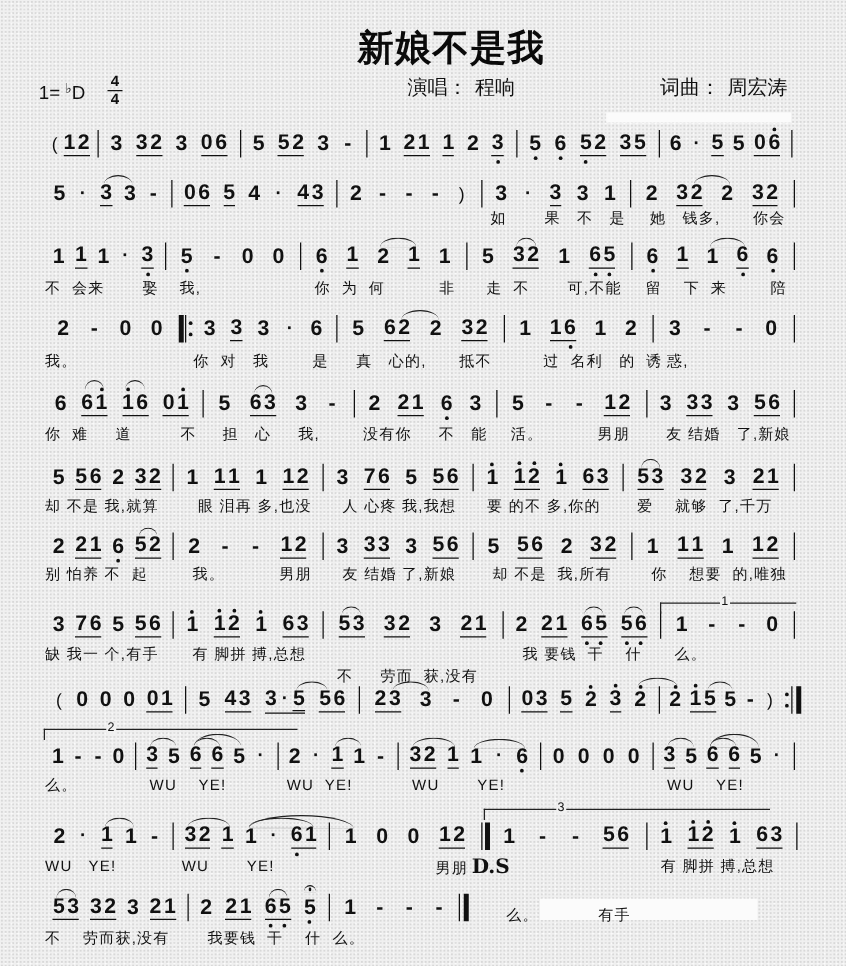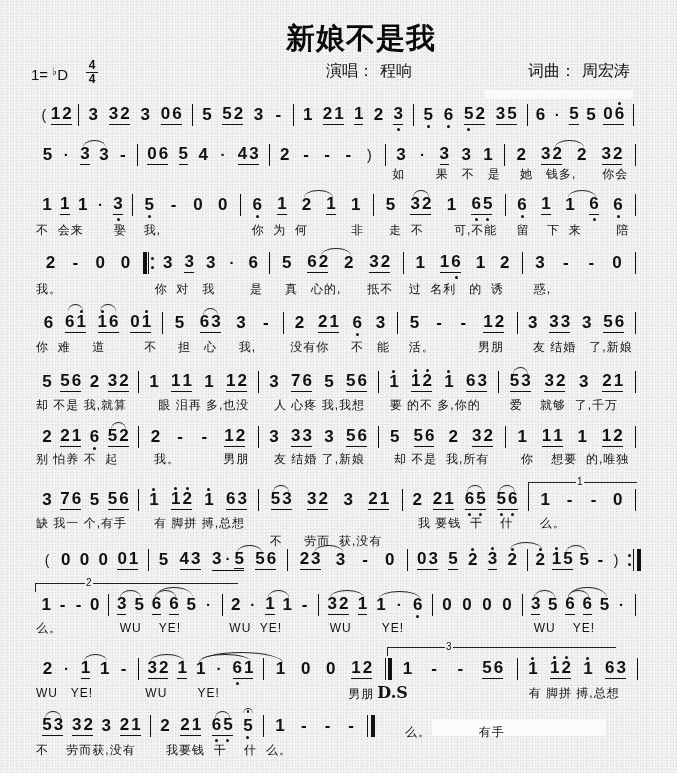--- a/index.html
+++ b/index.html
@@ -339,21 +339,21 @@
           <span class="beam">
             <span class="n digit"><span class="g">1</span></span>
             <span class="n digit lo"><span class="g">6</span></span>
           </span>
           <span class="n digit"><span class="g">1</span></span>
           <span class="n digit"><span class="g">2</span></span>
         </div>
         <div class="barline">
           <div class="bar" style="left: 522px; top: 252px;"></div>
         </div>
-        <div class="lyrics" style="left: 400px; top: 281px;"><span class="ly-text">  过  名利   的  诱</span></div>
+        <div class="lyrics" style="left: 426px; top: 281px;"><span class="ly-text">  过  名利   的  诱</span></div>
         <div class="measure" style="left: 522px; width: 113px; top: 252px;">
           <span class="n digit"><span class="g">3</span></span>
           <span class="n dash"><span class="g">-</span></span>
           <span class="n dash"><span class="g">-</span></span>
           <span class="n digit"><span class="g">0</span></span>
         </div>
         <div class="barline">
           <div class="bar" style="left: 635px; top: 252px;"></div>
         </div>
         <div class="lyrics" style="left: 525px; top: 281px;"><span class="ly-text">  惑,</span></div>

